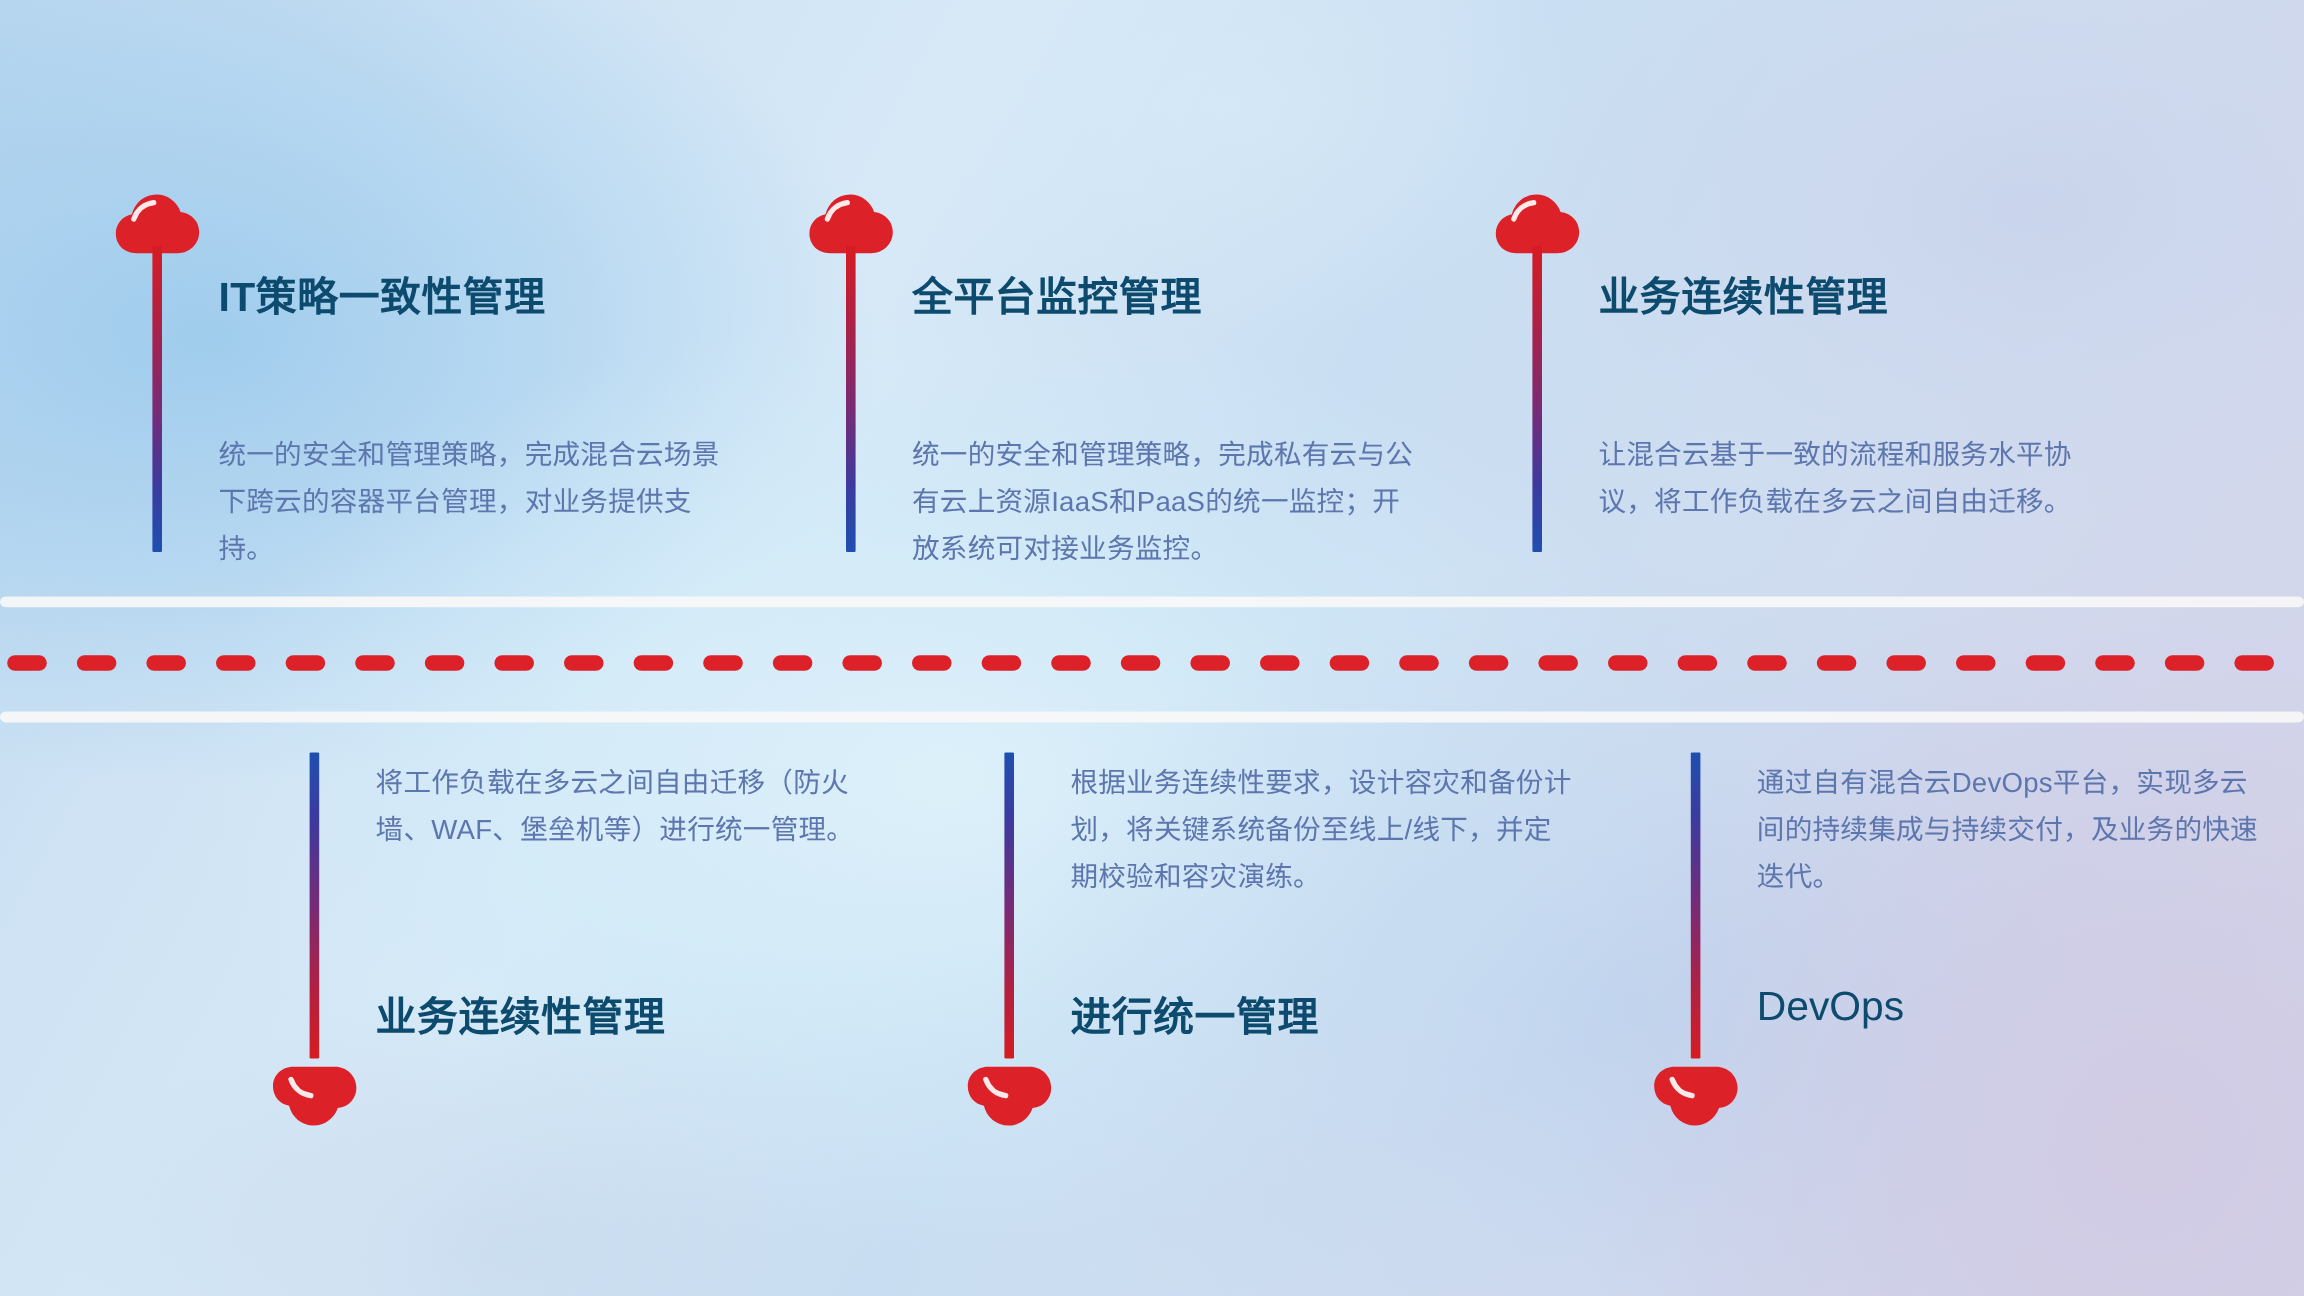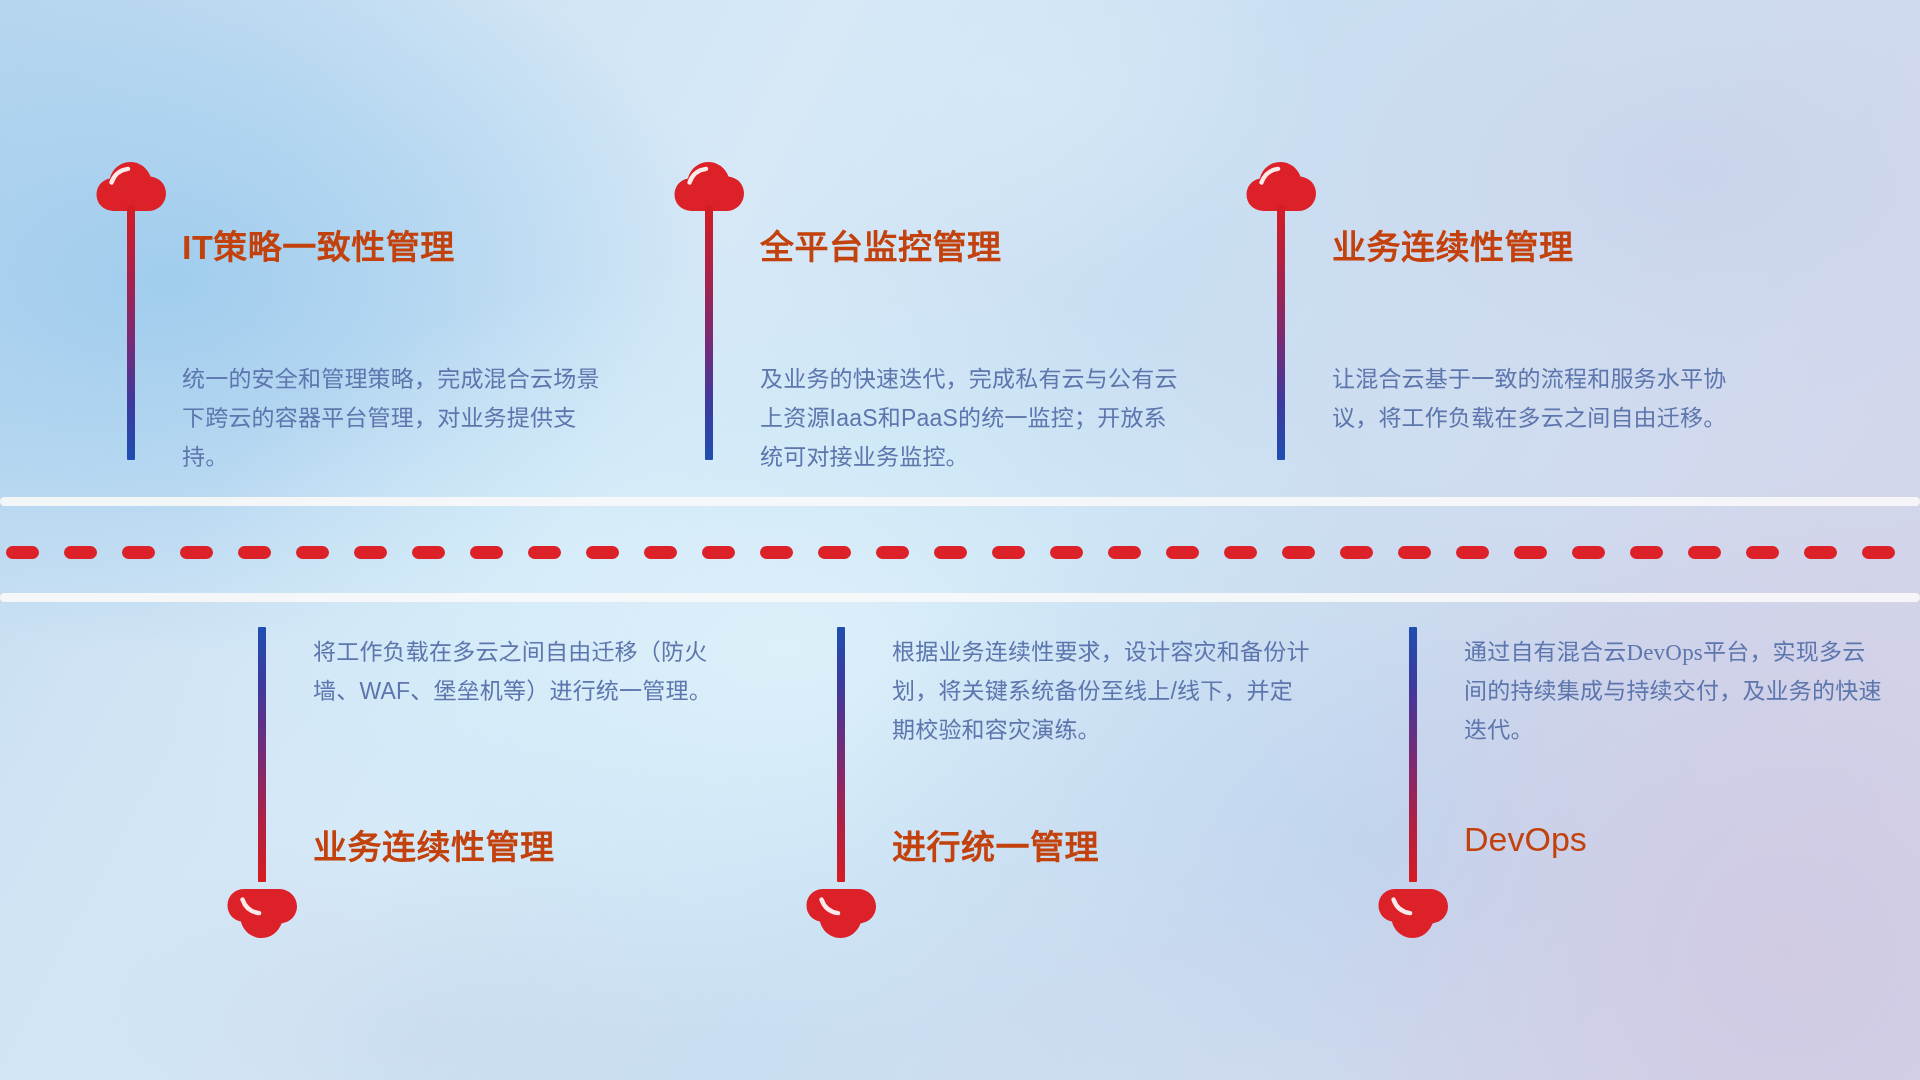--- a/index.html
+++ b/index.html
@@ -124,21 +124,21 @@
     width: 72px;
     height: 54px;
   }
   .cloud svg { display: block; width: 100%; height: 100%; }
 
   
   .col-title {
     position: absolute;
     font-size: 34px;
     font-weight: 700;
-    color: #c2410c;
+    color: #0c4a6e;
     white-space: nowrap;
     letter-spacing: 0.5px;
   }
   .col-title.latin { letter-spacing: 0px; font-weight: 400; }
 
   .col-body {
     position: absolute;
     font-size: 23px;
     line-height: 39px;
     color: #5d76ad;
@@ -174,21 +174,21 @@
 
   <div class="col">
     <div class="cloud" style="left:673px; top:158px;">
       <svg viewBox="0 0 72 54" aria-hidden="true">
         <path d="M18.5 53C8.3 53 1.5 45.6 1.5 36.6c0-8.1 5.6-14.6 13.4-16.1C17.2 11 25.4 4 35.4 4c9.3 0 17.2 6.1 20.1 14.6C64.8 19.7 71 26.8 71 35.4 71 45 63.4 53 53 53Z" fill="#dc2128"></path>
         <path d="M16.5 24.5c2.6-7.6 8.9-12.6 16.6-13.6" fill="none" stroke="#ffffff" stroke-width="4.4" stroke-linecap="round" opacity="0.9"></path>
       </svg>
     </div>
     <div class="stem down" style="left:705px; top:205px; height:255px;"></div>
     <div class="col-title" style="left:760px; top:220px;">全平台监控管理</div>
-    <div class="col-body" style="left:760px; top:360px;">及业务的快速迭代，完成私有云与公有云上资源IaaS和PaaS的统一监控；开放系统可对接业务监控。</div>
+    <div class="col-body" style="left:760px; top:360px;">统一的安全和管理策略，完成私有云与公有云上资源IaaS和PaaS的统一监控；开放系统可对接业务监控。</div>
   </div>
 
   <div class="col">
     <div class="cloud" style="left:1245px; top:158px;">
       <svg viewBox="0 0 72 54" aria-hidden="true">
         <path d="M18.5 53C8.3 53 1.5 45.6 1.5 36.6c0-8.1 5.6-14.6 13.4-16.1C17.2 11 25.4 4 35.4 4c9.3 0 17.2 6.1 20.1 14.6C64.8 19.7 71 26.8 71 35.4 71 45 63.4 53 53 53Z" fill="#dc2128"></path>
         <path d="M16.5 24.5c2.6-7.6 8.9-12.6 16.6-13.6" fill="none" stroke="#ffffff" stroke-width="4.4" stroke-linecap="round" opacity="0.9"></path>
       </svg>
     </div>
     <div class="stem down" style="left:1277px; top:205px; height:255px;"></div>
@@ -265,17 +265,17 @@
   <div class="col">
     <div class="stem up" style="left:1409px; top:627px; height:255px;"></div>
     <div class="cloud" style="left:1377px; top:888px;">
       <svg viewBox="0 0 72 54" aria-hidden="true">
         <g transform="translate(0,54) scale(1,-1)">
           <path d="M18.5 53C8.3 53 1.5 45.6 1.5 36.6c0-8.1 5.6-14.6 13.4-16.1C17.2 11 25.4 4 35.4 4c9.3 0 17.2 6.1 20.1 14.6C64.8 19.7 71 26.8 71 35.4 71 45 63.4 53 53 53Z" fill="#dc2128"></path>
         </g>
         <path d="M16.5 15.5c2.6 7.6 8.9 12.6 16.6 13.6" fill="none" stroke="#ffffff" stroke-width="4.4" stroke-linecap="round" opacity="0.9" transform="translate(0,-4)"></path>
       </svg>
     </div>
-    <div class="col-body" style="left:1464px; top:633px;font-family:Liberation Serif, serif;">通过自有混合云DevOps平台，实现多云间的持续集成与持续交付，及业务的快速迭代。</div>
+    <div class="col-body" style="left:1464px; top:633px;">通过自有混合云DevOps平台，实现多云间的持续集成与持续交付，及业务的快速迭代。</div>
     <div class="col-title latin" style="left:1464px; top:820px;">DevOps</div>
   </div>
 
 </div>
 
 </body></html>

